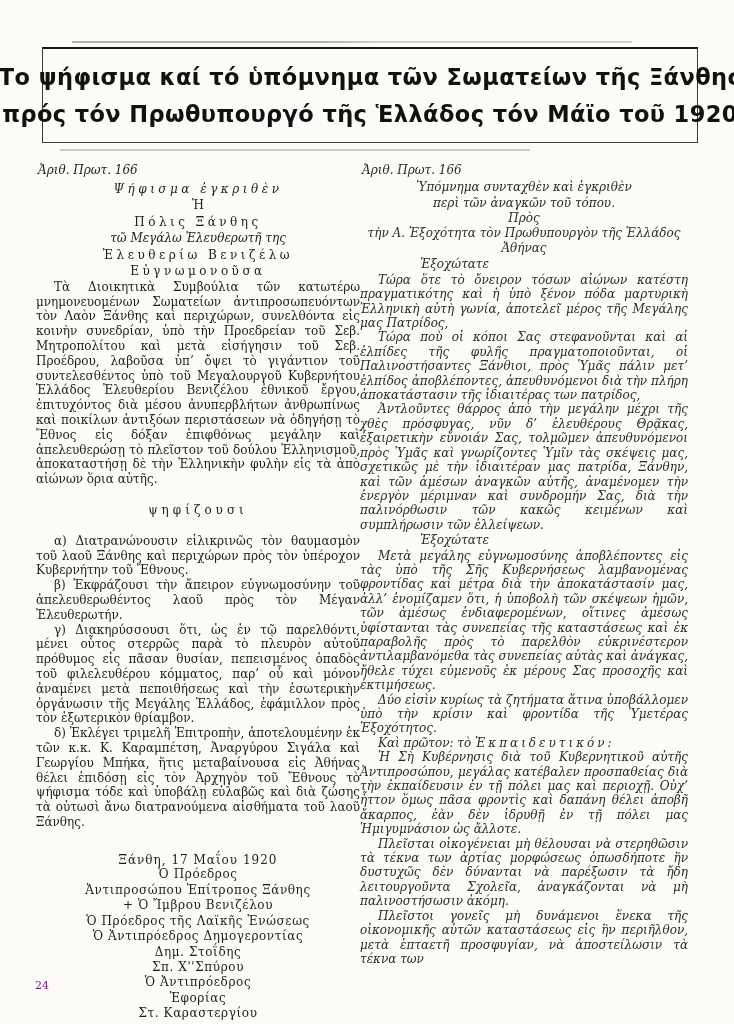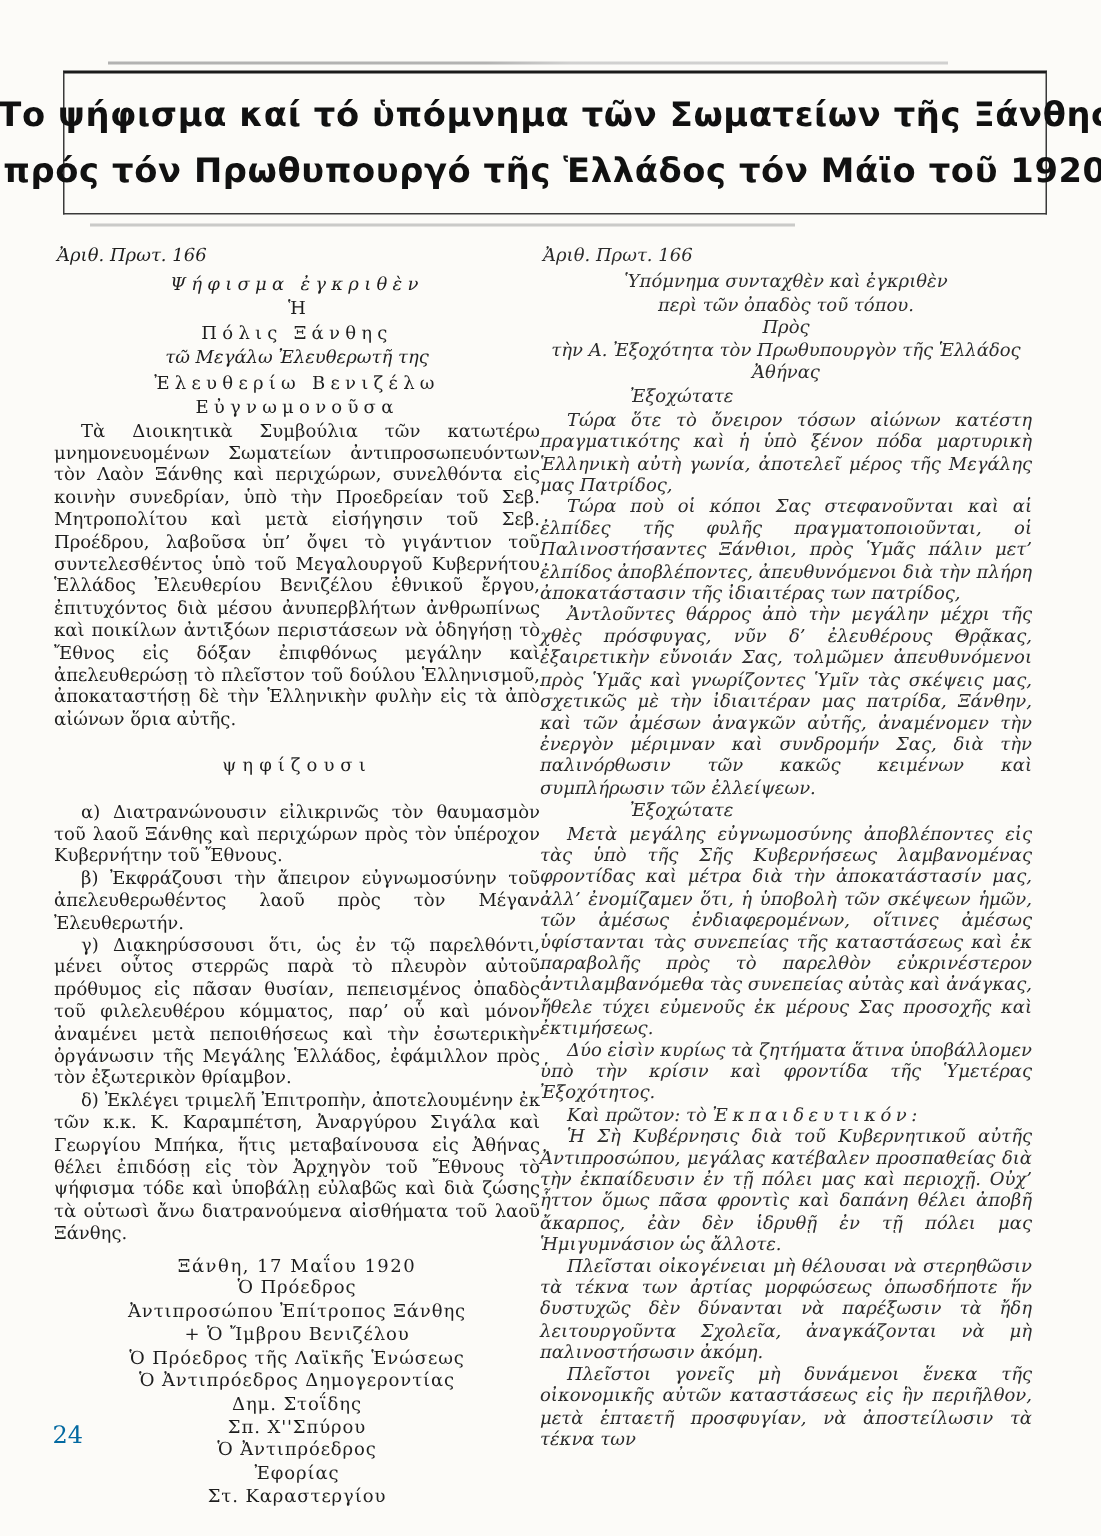--- a/index.html
+++ b/index.html
@@ -50,29 +50,29 @@
   .col-right{width:328px;line-height:14.4px;color:#2b2b2b;}
   .ref-number{font-style:italic;margin:0 0 3px 2px;}
   .c{text-align:center;}
   .it{font-style:italic;}
   .ls3{letter-spacing:3.5px;}
   .heading-block div{line-height:16.5px;}
   .body-p{
     margin:0;text-align:justify;text-indent:18px;
   }
   .vote-heading{margin:16px 0;letter-spacing:4px;text-align:center;}
-  .dateline{text-align:center;margin-top:7px;letter-spacing:1px;}
+  .dateline{text-align:center;margin-top:23px;letter-spacing:1px;}
   .signatures div{text-align:center;line-height:15.4px;letter-spacing:.6px;}
   .subject-block div{line-height:15.2px;font-style:italic;}
   .salutation{font-style:italic;margin:1px 0 1px 60px;}
   .first-point{font-style:italic;margin:0;text-indent:18px;}
   .first-point .term{letter-spacing:3px;}
   .page-number{
-    position:absolute;left:35px;top:947px;
-    font-size:16px;color:#0369a1;
+    position:absolute;left:35px;top:979px;
+    font-size:11px;color:#701a75;
   }
 </style>
 </head>
 <body>
 
 <div class="page">
 
   <div class="artifact-rule-top"></div>
   <div class="artifact-rule-bottom"></div>
 
@@ -118,21 +118,21 @@
         <div>Ἐφορίας</div>
         <div>Στ. Καραστεργίου</div>
       </div>
     </div>
 
     <div class="col-right">
       <p class="ref-number">Ἀριθ. Πρωτ. 166</p>
 
       <div class="subject-block">
         <div class="c">Ὑπόμνημα συνταχθὲν καὶ ἐγκριθὲν</div>
-        <div class="c">περὶ τῶν ὀπαδὸς τοῦ τόπου.</div>
+        <div class="c">περὶ τῶν ἀναγκῶν τοῦ τόπου.</div>
         <div class="c">Πρὸς</div>
         <div class="c">τὴν Α. Ἐξοχότητα τὸν Πρωθυπουργὸν τῆς Ἑλλάδος</div>
         <div class="c">Ἀθήνας</div>
       </div>
 
       <div class="salutation">Ἐξοχώτατε</div>
 
       <p class="body-p it">Τώρα ὅτε τὸ ὄνειρον τόσων αἰώνων κατέστη πραγματικότης καὶ ἡ ὑπὸ ξένον πόδα μαρτυρικὴ Ἑλληνικὴ αὐτὴ γωνία, ἀποτελεῖ μέρος τῆς Μεγάλης μας Πατρίδος,</p>
       <p class="body-p it">Τώρα ποὺ οἱ κόποι Σας στεφανοῦνται καὶ αἱ ἐλπίδες τῆς φυλῆς πραγματοποιοῦνται, οἱ Παλινοστήσαντες Ξάνθιοι, πρὸς Ὑμᾶς πάλιν μετ’ ἐλπίδος ἀποβλέποντες, ἀπευθυνόμενοι διὰ τὴν πλήρη ἀποκατάστασιν τῆς ἰδιαιτέρας των πατρίδος,</p>
       <p class="body-p it">Ἀντλοῦντες θάρρος ἀπὸ τὴν μεγάλην μέχρι τῆς χθὲς πρόσφυγας, νῦν δ’ ἐλευθέρους Θρᾷκας, ἐξαιρετικὴν εὔνοιάν Σας, τολμῶμεν ἀπευθυνόμενοι πρὸς Ὑμᾶς καὶ γνωρίζοντες Ὑμῖν τὰς σκέψεις μας, σχετικῶς μὲ τὴν ἰδιαιτέραν μας πατρίδα, Ξάνθην, καὶ τῶν ἀμέσων ἀναγκῶν αὐτῆς, ἀναμένομεν τὴν ἐνεργὸν μέριμναν καὶ συνδρομήν Σας, διὰ τὴν παλινόρθωσιν τῶν κακῶς κειμένων καὶ συμπλήρωσιν τῶν ἐλλείψεων.</p>

